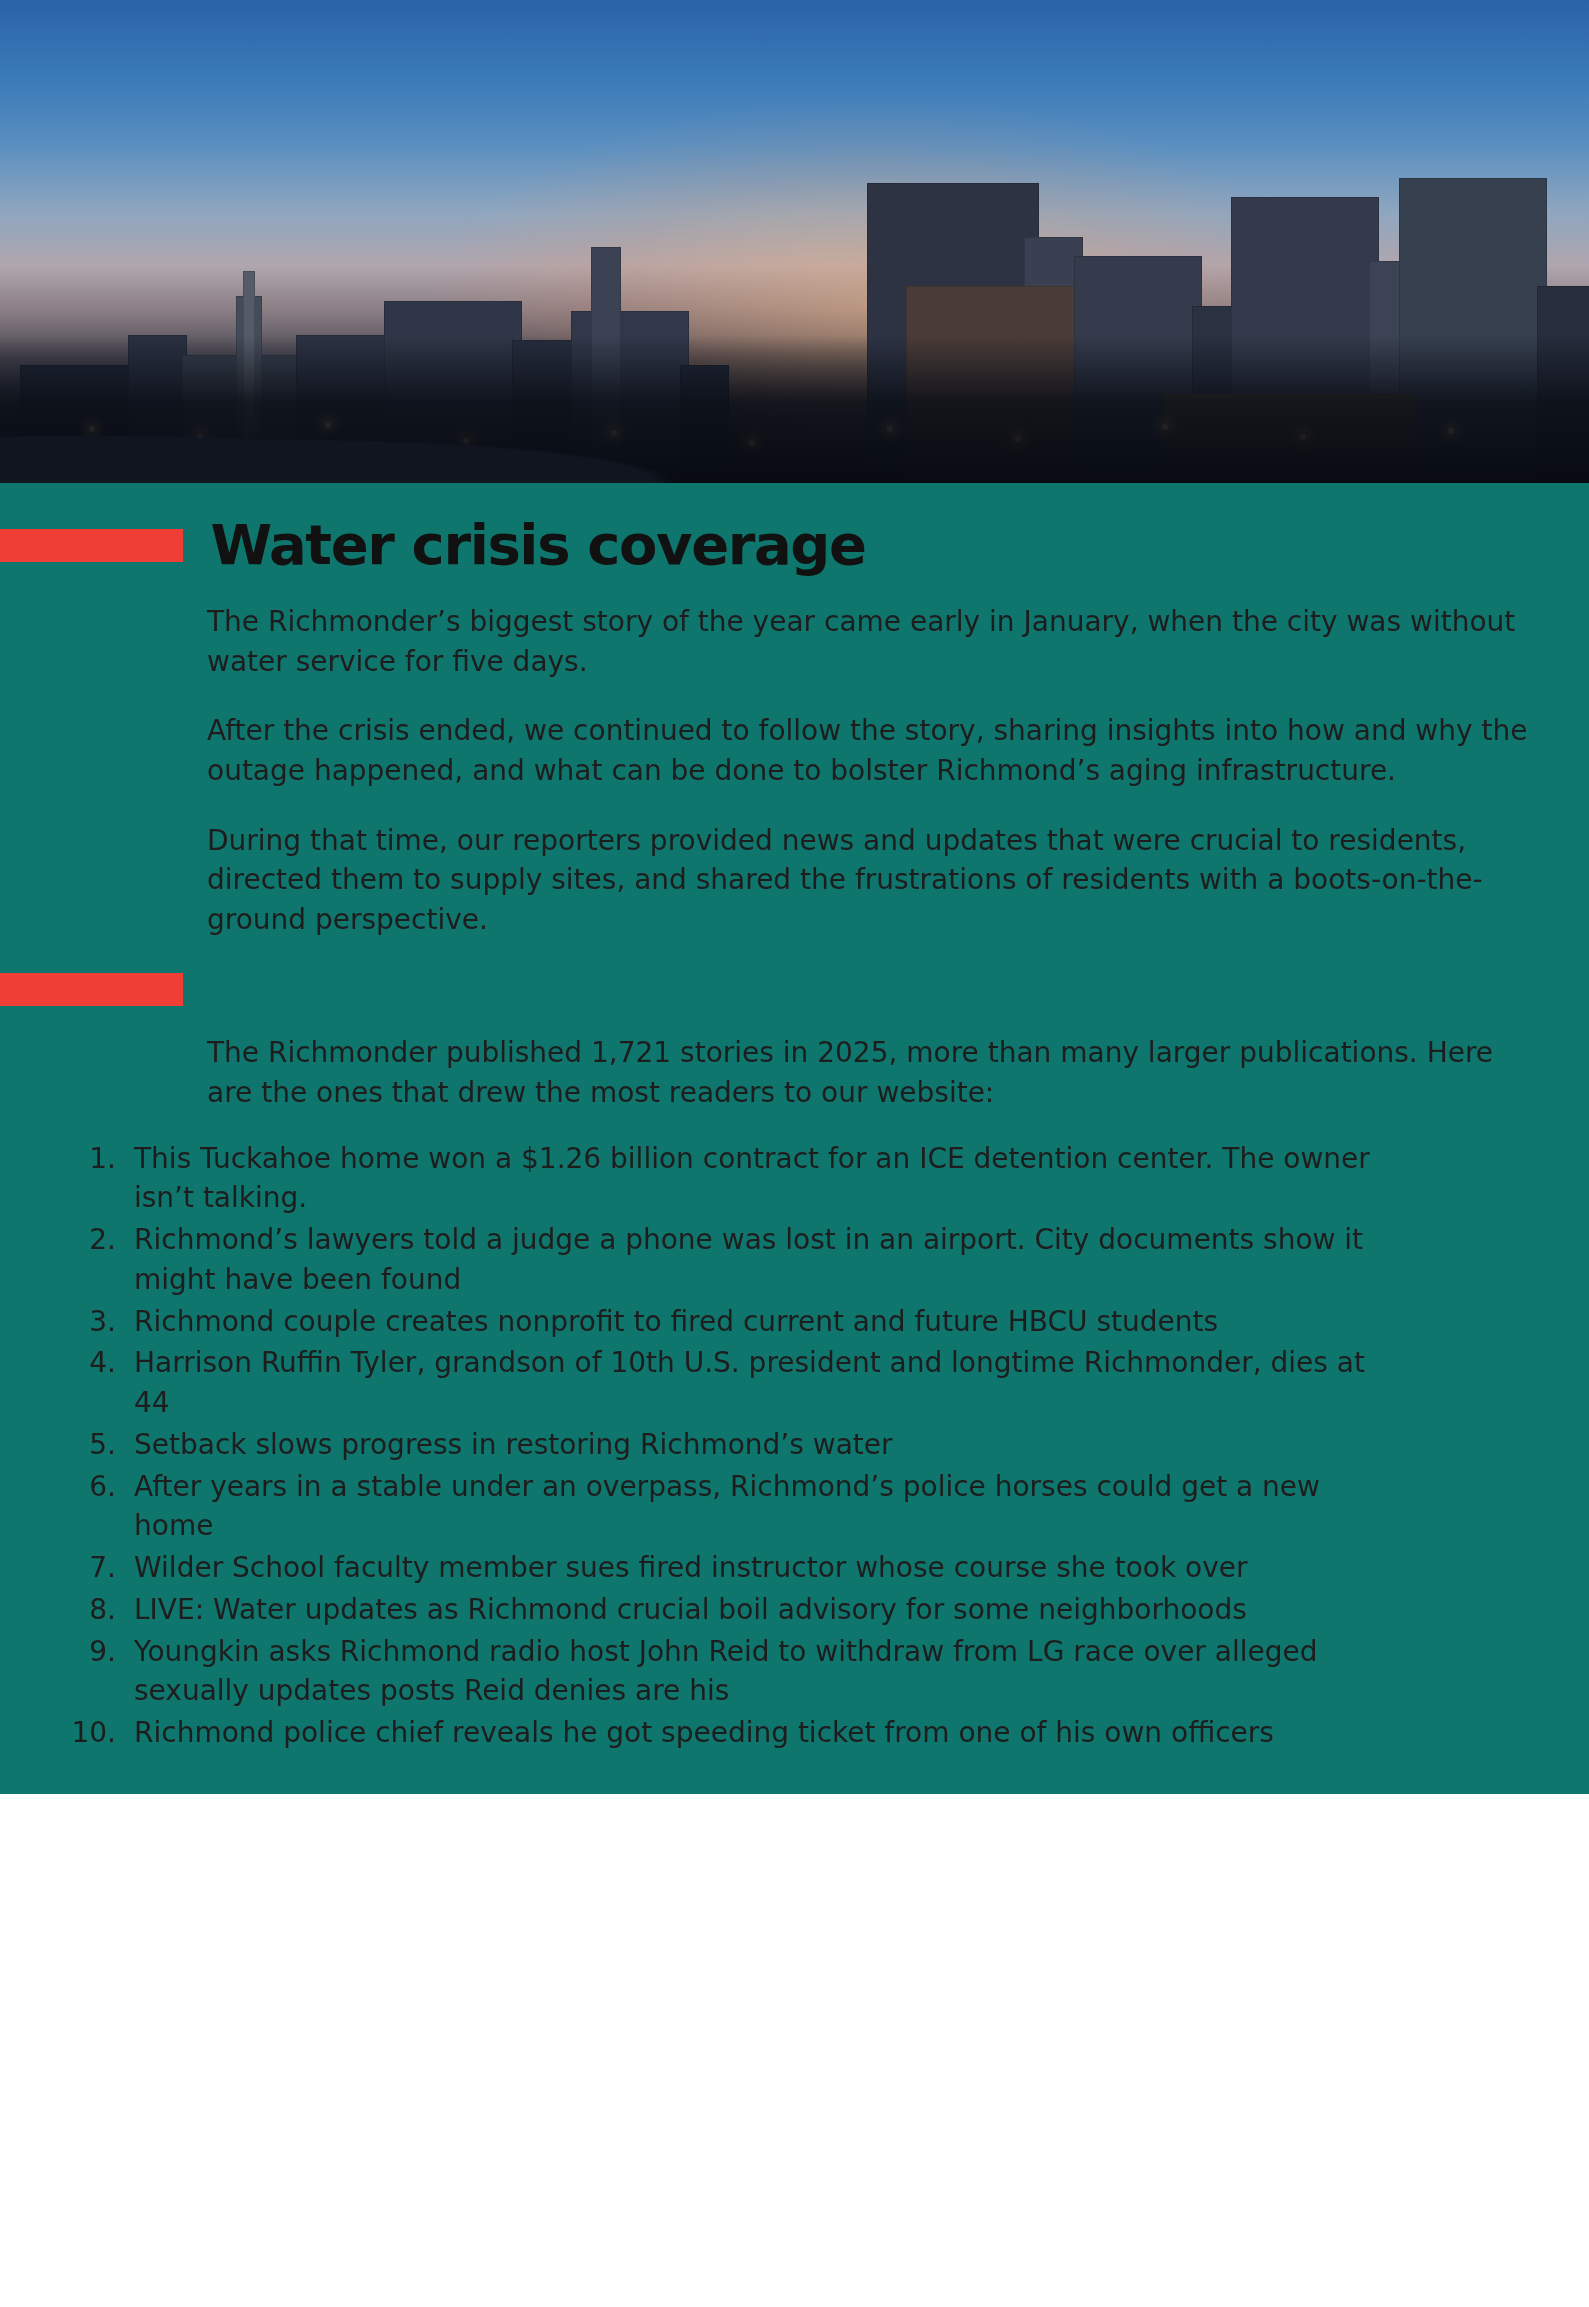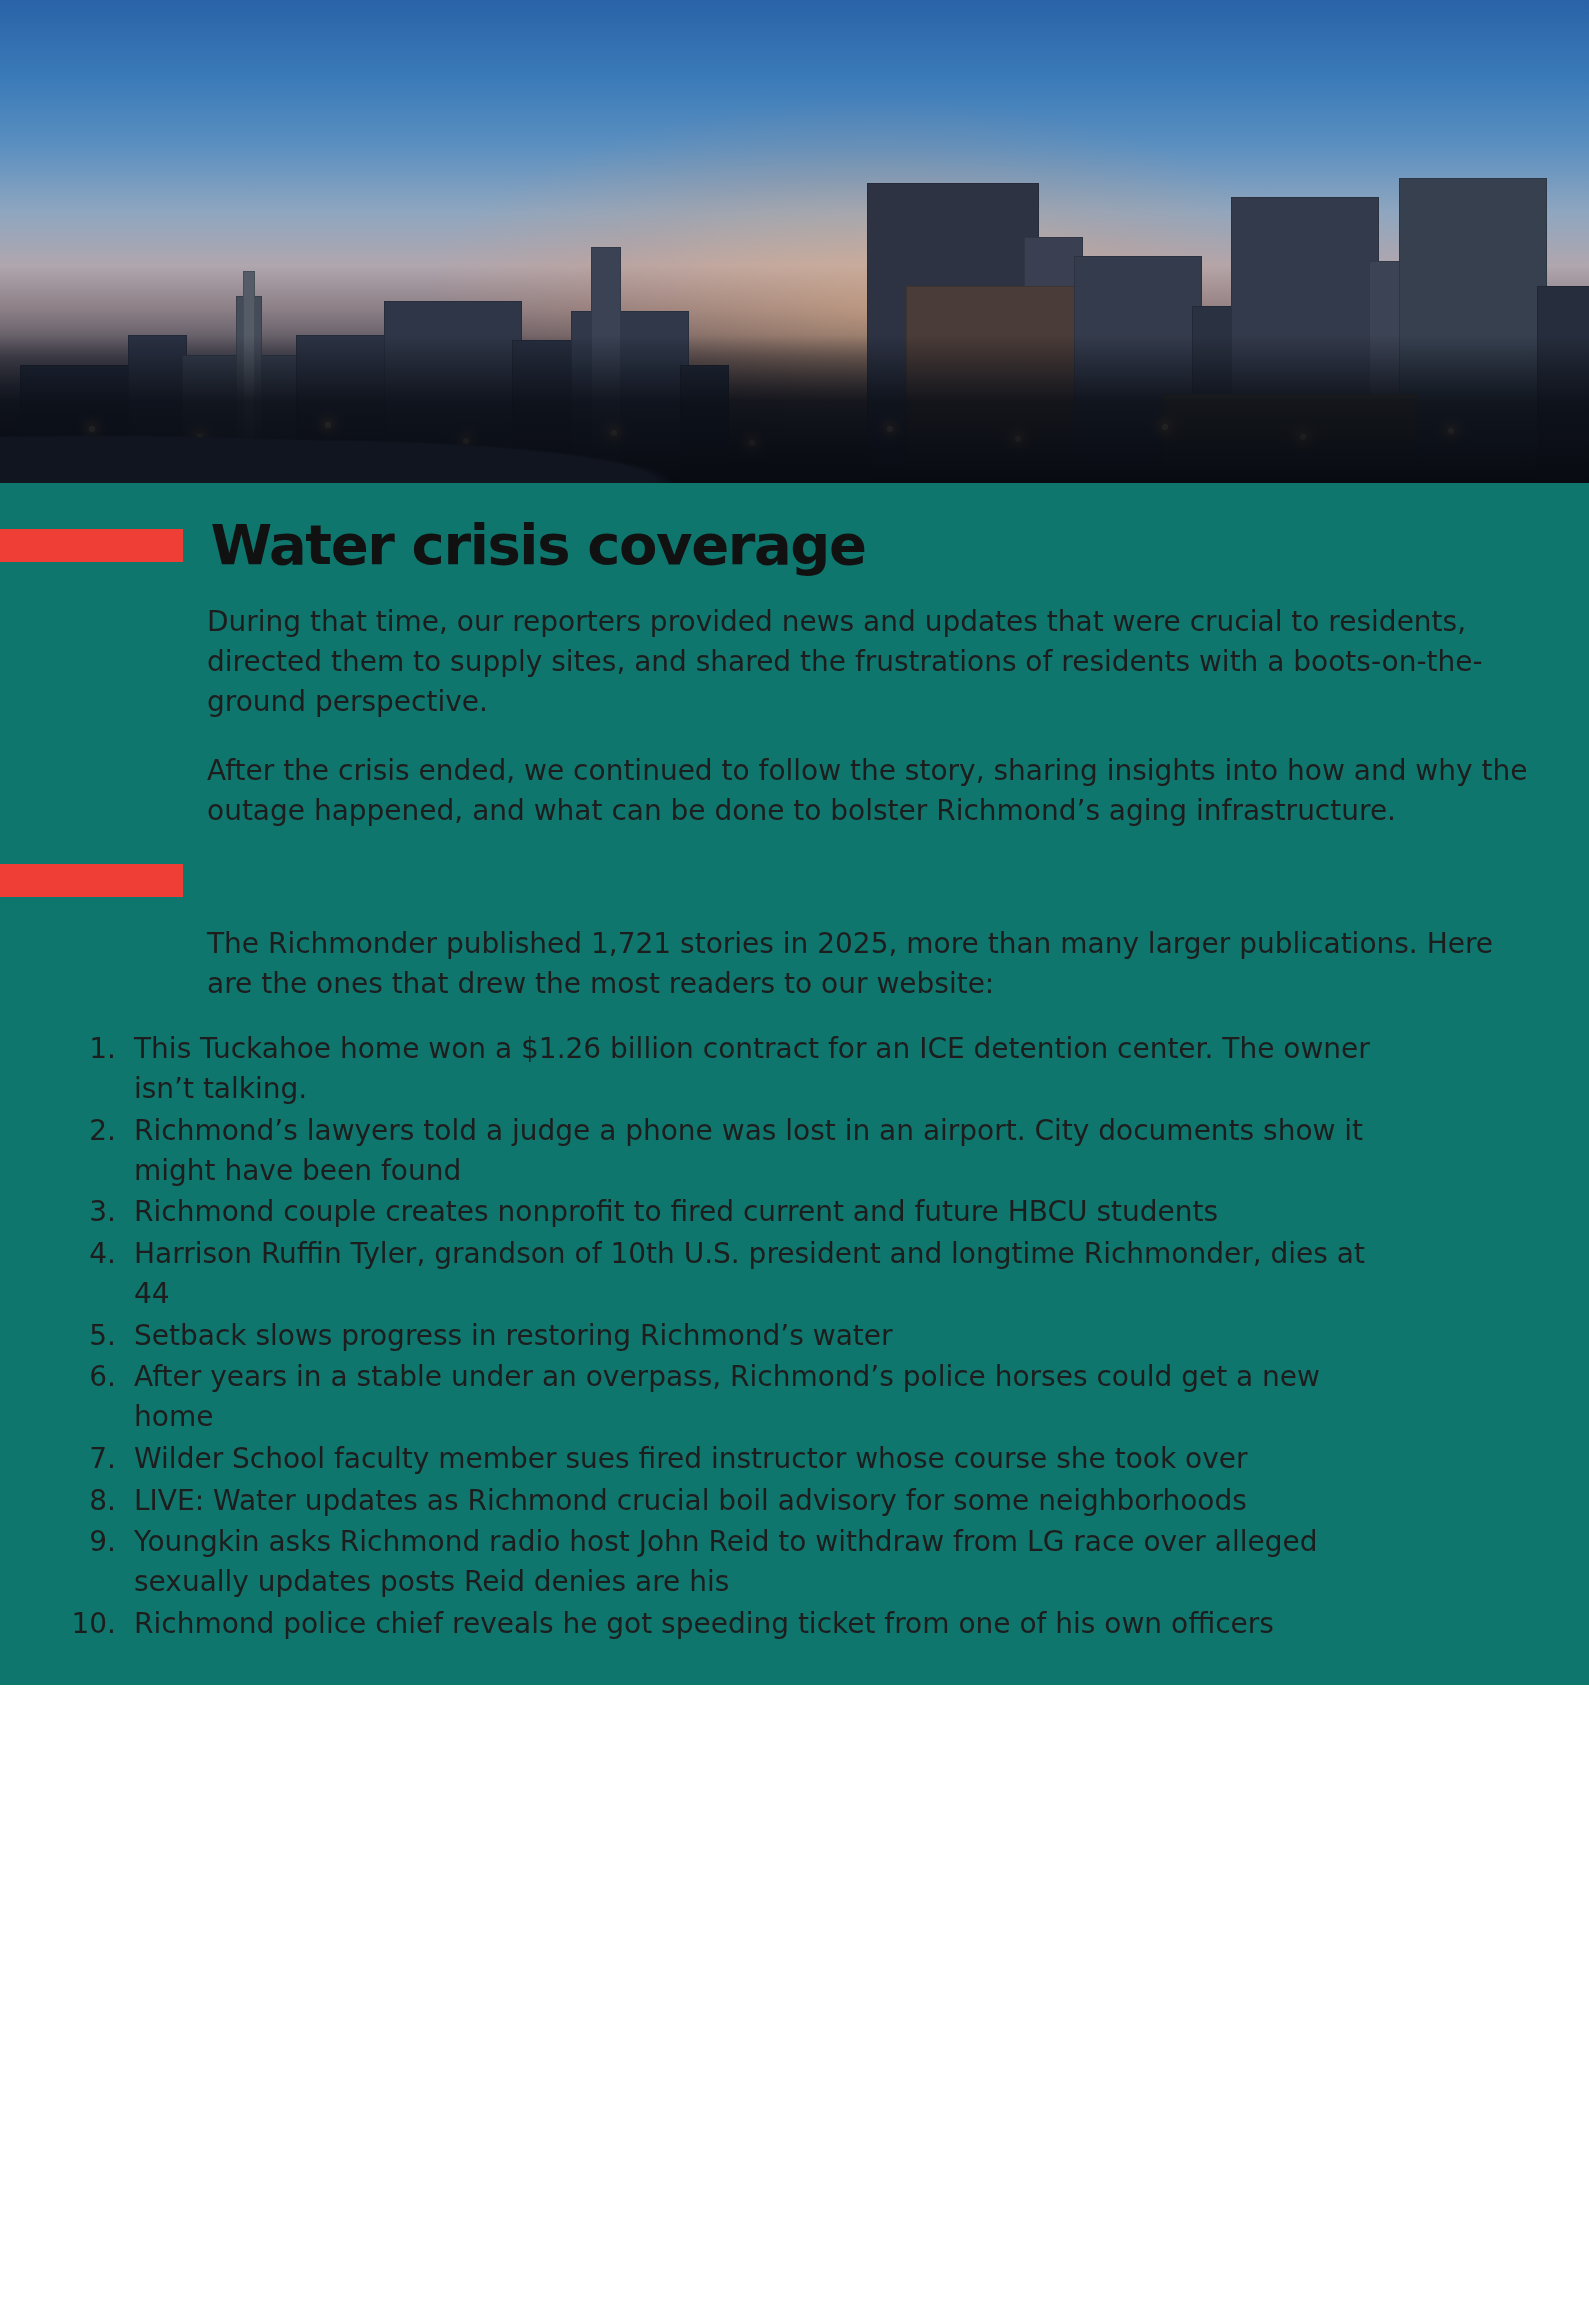--- a/index.html
+++ b/index.html
@@ -206,22 +206,23 @@
   </div>
 
   <div class="content">
 
     <div class="section-head">
       <div class="rule"></div>
       <h2>Water crisis coverage</h2>
     </div>
 
     <div class="body-col lead-gap">
+      <p>The Richmonder’s biggest story of the year came early in January, when the city was without water service for five days.</p>
+      <p>After the crisis ended, we continued to follow the story, sharing insights into how and why the outage happened, and what can be done to bolster Richmond’s aging infrastructure.</p>
       <p>During that time, our reporters provided news and updates that were crucial to residents, directed them to supply sites, and shared the frustrations of residents with a boots-on-the-ground perspective.</p>
-      <p>After the crisis ended, we continued to follow the story, sharing insights into how and why the outage happened, and what can be done to bolster Richmond’s aging infrastructure.</p>
     </div>
 
     <div class="section-head">
       <div class="rule"></div>
     </div>
 
     <div class="body-col tight lead-gap">
       <p>The Richmonder published 1,721 stories in 2025, more than many larger publications. Here are the ones that drew the most readers to our website:</p>
     </div>
 

